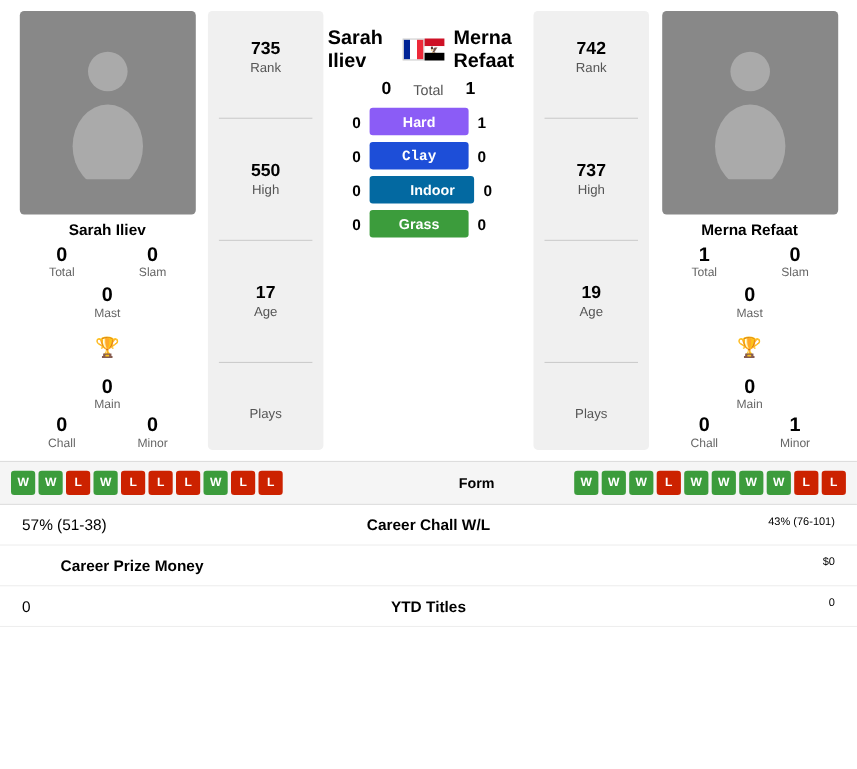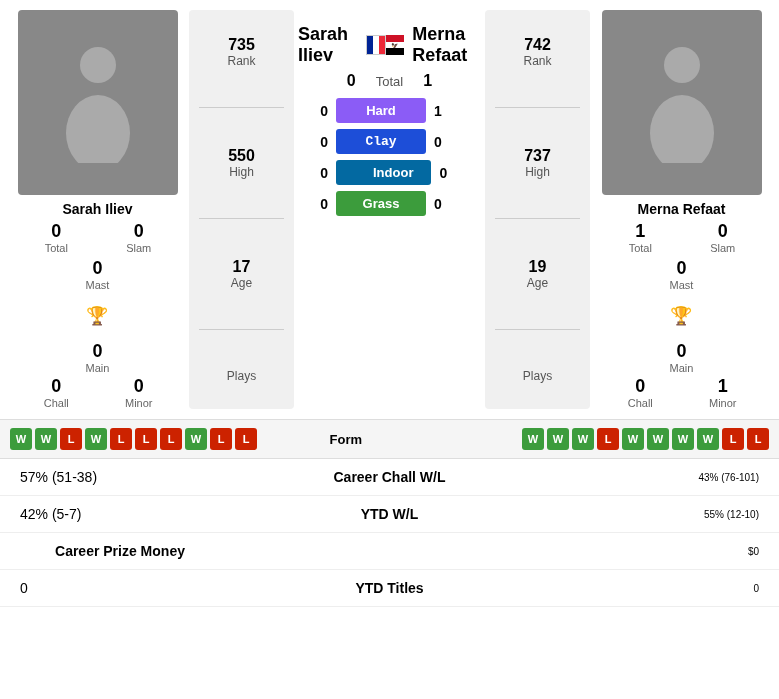--- a/index.html
+++ b/index.html
@@ -213,21 +213,21 @@
     }
 
     .form-badges-left {
       display: flex;
       gap: 3px;
       flex: 1;
     }
 
     .form-label {
       width: 120px;
-      text-align: left;
+      text-align: right;
       font-size: 13px;
       font-weight: 600;
     }
 
     .form-badges-right {
       display: flex;
       gap: 3px;
       flex: 1;
       justify-content: flex-end;
     }
@@ -247,21 +247,21 @@
     .form-w { background: #3c9c3c; }
     .form-l { background: #cc2200; }
 
     
     .stats-rows {
       border-top: 1px solid #ddd;
     }
 
     .stats-row {
       display: flex;
-      align-items: center;
+      align-items: flex-start;
       padding: 10px 20px;
       border-bottom: 1px solid #eee;
     }
 
     .stats-row-left {
       flex: 1;
       text-align: left;
       font-size: 14px;
     }
 
@@ -510,25 +510,20 @@
       </div>
   </div>
 
   <div class="stats-rows" id="stats-rows-container">
       <div class="stats-row">
         <span class="stats-row-left">57% (51-38)</span>
         <span class="stats-row-center bold">Career Chall W/L</span>
         <span class="stats-row-right">43% (76-101)</span>
       </div>
       <div class="stats-row">
-        <span class="stats-row-left">42% (5-7)</span>
-        <span class="stats-row-center bold">YTD W/L</span>
-        <span class="stats-row-right">55% (12-10)</span>
-      </div>
-      <div class="stats-row">
         <span class="stats-row-center bold">Career Prize Money</span>
         <span class="stats-row-right">$0</span>
       </div>
       <div class="stats-row">
         <span class="stats-row-left">0</span>
         <span class="stats-row-center bold">YTD Titles</span>
         <span class="stats-row-right">0</span>
       </div>
     </div>
 

